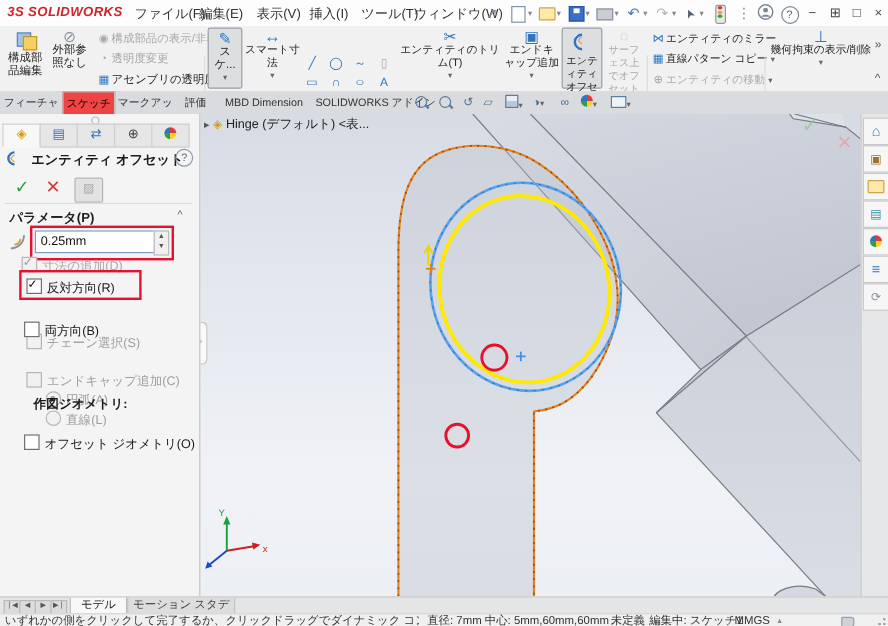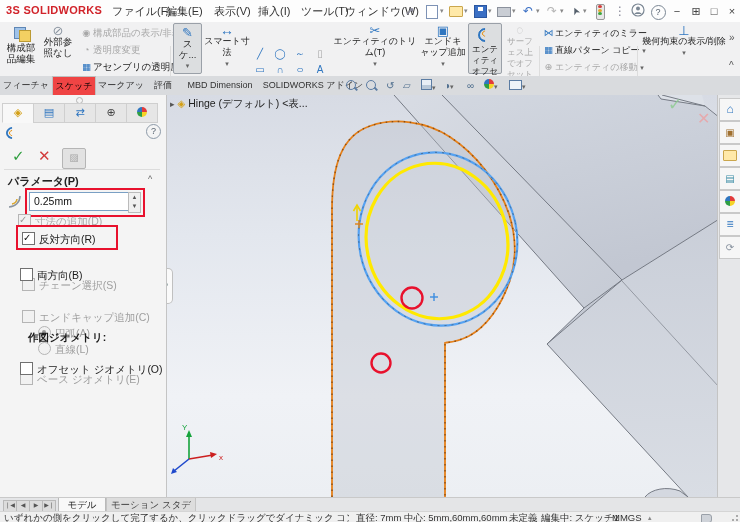--- a/index.html
+++ b/index.html
@@ -2,21 +2,21 @@
 <html><head>
 <meta charset="utf-8">
 <style>
   html,body{margin:0;padding:0;background:#888;}
   #app{position:relative;width:740px;height:522px;background:#f0f0f0;overflow:hidden;
        font-family:"Liberation Sans","DejaVu Sans",sans-serif;color:#222;
        -webkit-font-smoothing:antialiased;}
   .abs{position:absolute;}
   
   #menubar{position:absolute;left:0;top:0;width:740px;height:22px;background:#fdfdfd;border-bottom:1px solid #e2e2e2;}
-  .logo{position:absolute;left:6px;top:4px;font-size:11px;font-weight:bold;color:#d1232a;letter-spacing:.3px;}
+  .logo{position:absolute;left:6px;top:4px;font-size:11px;font-weight:bold;color:#d1232a;font-style:italic;letter-spacing:.3px;}
   .menu-item{position:absolute;top:4px;font-size:11px;color:#333;}
   .qa-icon{position:absolute;top:3px;width:16px;height:16px;font-size:12px;line-height:16px;text-align:center;color:#4a6fa5;}
   .qa-dd{position:absolute;top:7px;font-size:7px;color:#888;}
   .winctl{position:absolute;top:3px;width:18px;height:16px;text-align:center;font-size:11px;color:#444;line-height:16px;}
   .mini-doc{width:10px;height:12px;background:#fff;border:1px solid #7d92b5;}
   .mini-folder{width:12px;height:9px;background:#ffe9a8;border:1px solid #caa64c;border-radius:1px;margin-top:3px;}
   .mini-save{width:11px;height:11px;background:#3a6fc4;border:1px solid #2a56a0;margin-top:2px;}
   .mini-save:before{content:"";display:block;margin:1px auto 0;width:5px;height:4px;background:#fff;}
   .mini-print{width:12px;height:8px;background:#c9cdd4;border:1px solid #8b919c;margin-top:4px;}
   .traffic{width:7px;height:14px;background:#e8e8e8;border:1px solid #999;border-radius:2px;margin:1px auto 0;}
@@ -327,20 +327,21 @@
 
   <div id="pm">
     <div class="abs" style="left:76px;top:2px;width:5px;height:5px;border-radius:50%;border:1px solid #b5b5b5"></div>
     <div class="pm-tab active" style="left:2px"><span style="color:#d4a017">◈</span></div>
     <div class="pm-tab" style="left:33px"><span style="color:#2f76c0">▤</span></div>
     <div class="pm-tab" style="left:64px"><span style="color:#2f76c0">⇄</span></div>
     <div class="pm-tab" style="left:95px"><span style="color:#444">⊕</span></div>
     <div class="pm-tab" style="left:126px"><span class="ballic" style="vertical-align:-1px"></span></div>
 
     <span class="abs" style="left:6px;top:30px"><span class="officon" style="width:8px;height:8px;border-width:2px"></span></span>
+    <div class="pm-title">エンティティ オフセット</div>
     <div class="helpc"><span>?</span></div>
 
     <span class="okx" style="left:12px;color:#2e9e3e">✓</span>
     <span class="okx" style="left:38px;color:#d23b3b">✕</span>
     <div class="graybtn">▨</div>
     <div class="pm-div"></div>
 
     <div class="pm-sec">パラメータ(P)</div>
     <span class="pm-caret" style="top:79px">^</span>
 
@@ -370,23 +371,20 @@
     <div class="opt dis" style="left:22px;top:189px">
       <span class="cb disabled"></span><span>エンドキャップ追加(C)</span>
     </div>
     <div class="opt dis" style="left:38px;top:205px">
       <span class="rd disabled checked"></span><span>円弧(A)</span>
     </div>
     <div class="opt dis" style="left:38px;top:221px">
       <span class="rd disabled"></span><span>直線(L)</span>
     </div>
     <div class="opt" style="left:28px;top:236px;font-weight:bold">作図ジオメトリ:</div>
-    <div class="opt dis" style="left:20px;top:251px">
-      <span class="cb disabled"></span><span>ベース ジオメトリ(E)</span>
-    </div>
     <div class="opt" style="left:20px;top:267px">
       <span class="cb"></span><span>オフセット ジオメトリ(O)</span>
     </div>
   </div>
 
   <div id="taskpane">
     <div class="tp-btn" style="top:3px"><span style="color:#2f76c0">⌂</span></div>
     <div class="tp-btn" style="top:26px"><span style="color:#a07030;font-size:10px">▣</span></div>
     <div class="tp-btn" style="top:49px"><span class="mini-folder sq" style="margin-top:5px"></span></div>
     <div class="tp-btn" style="top:72px"><span style="color:#3a8ca5;font-size:10px">▤</span></div>

